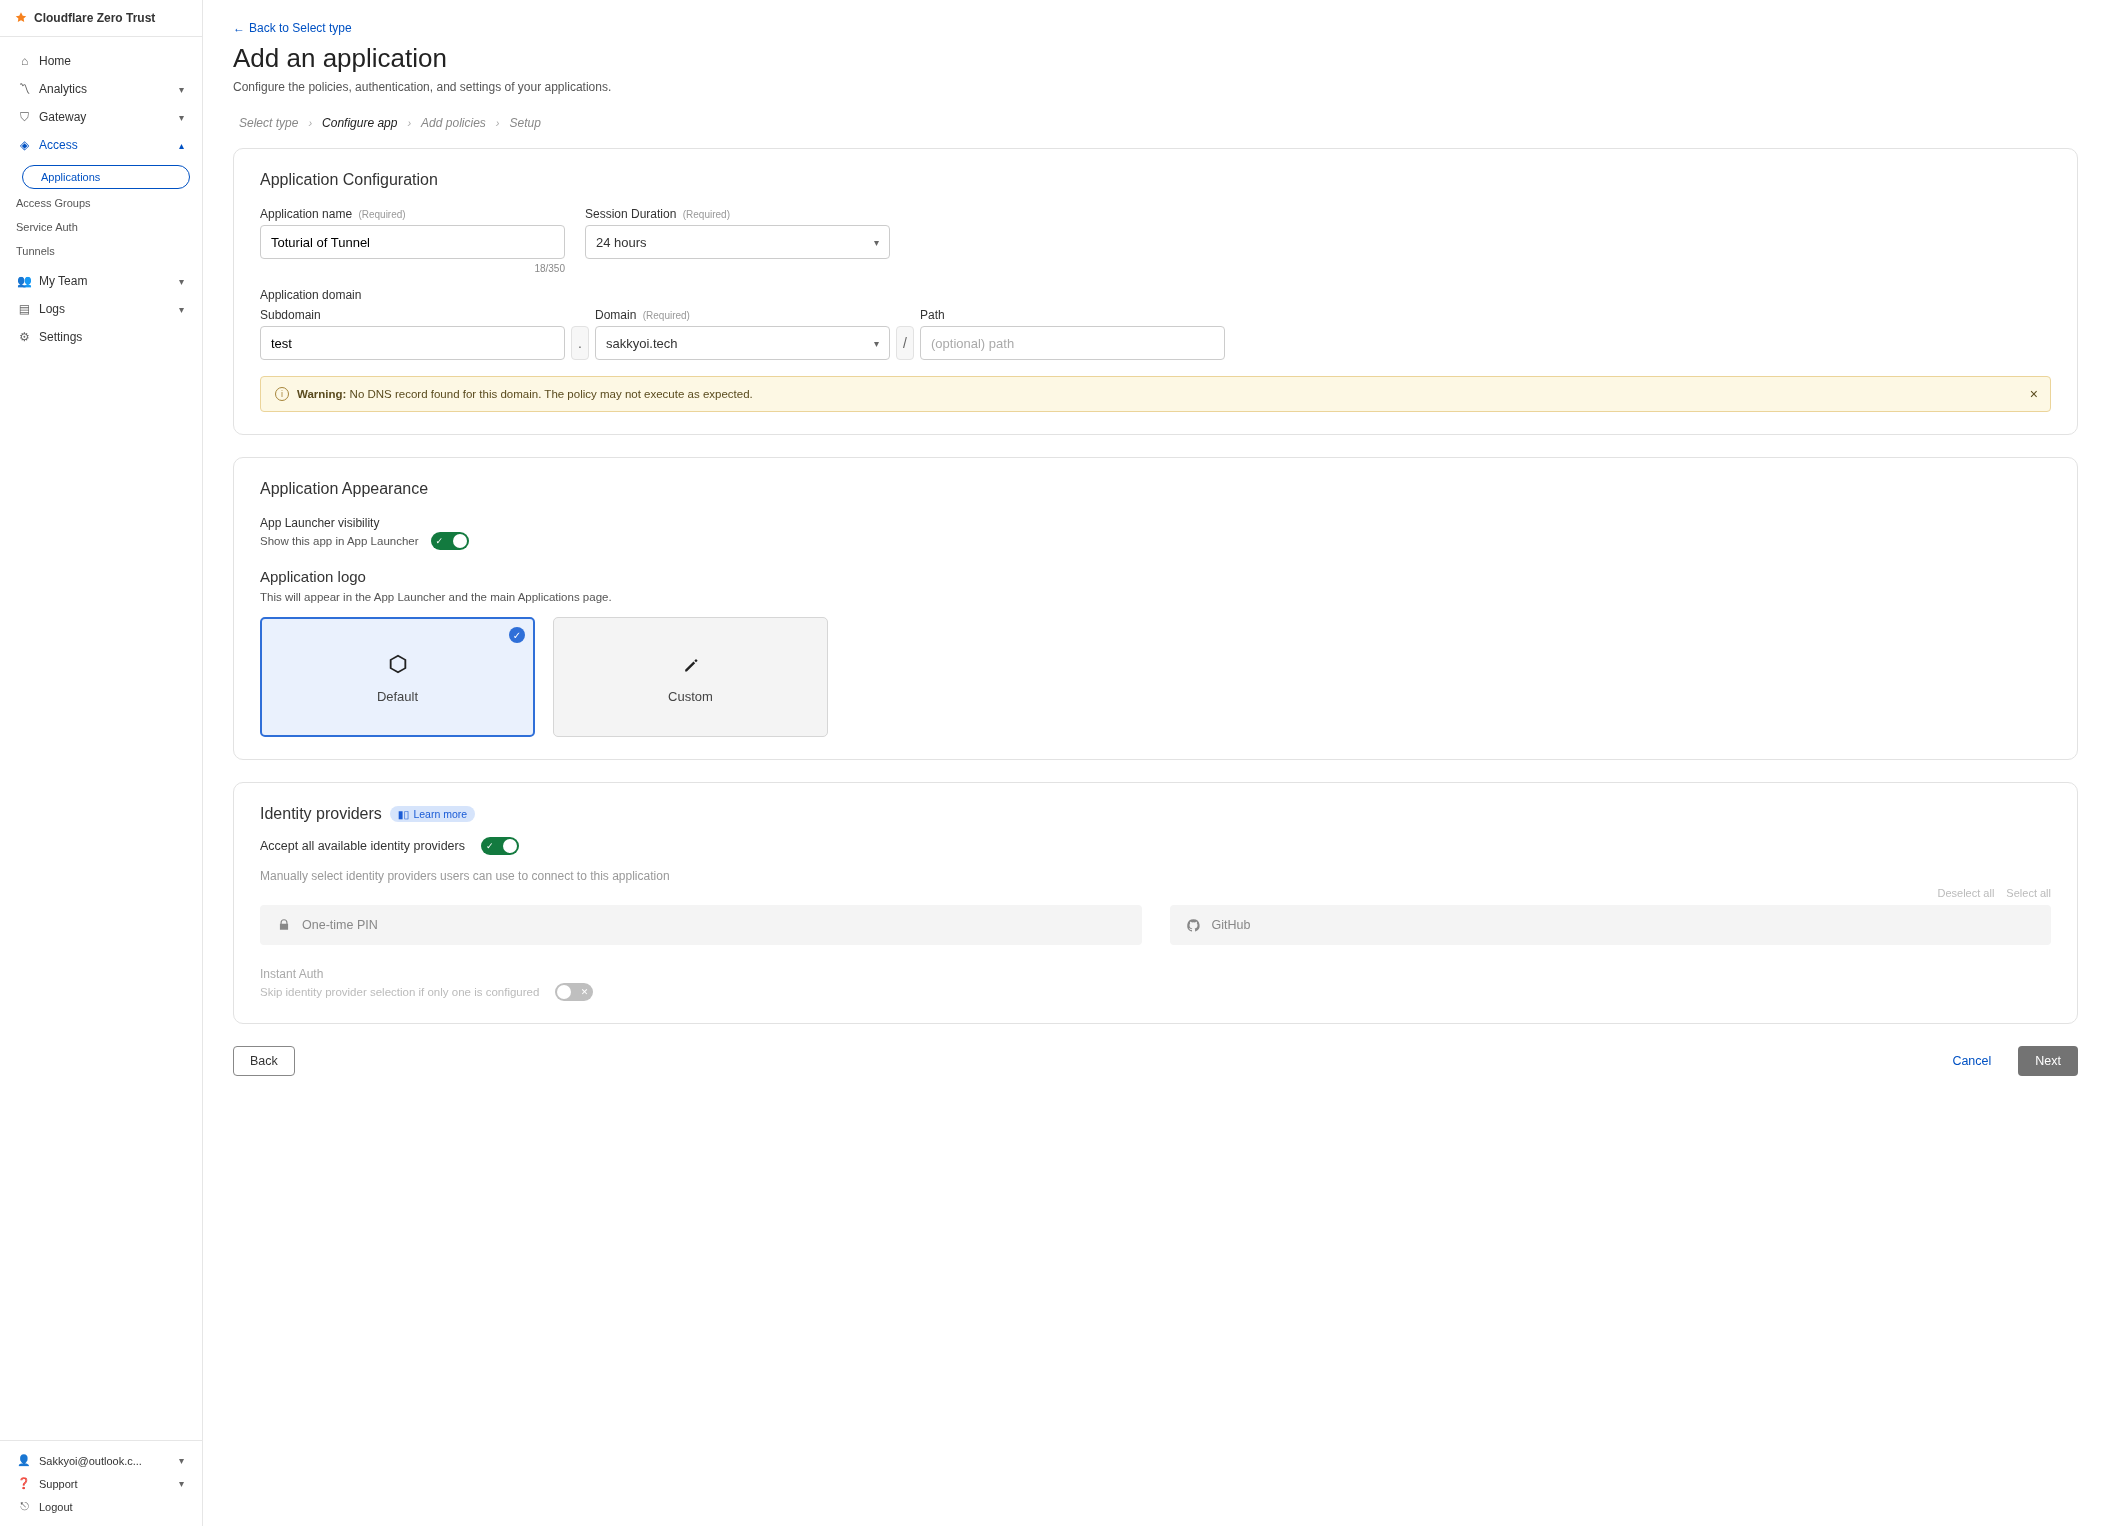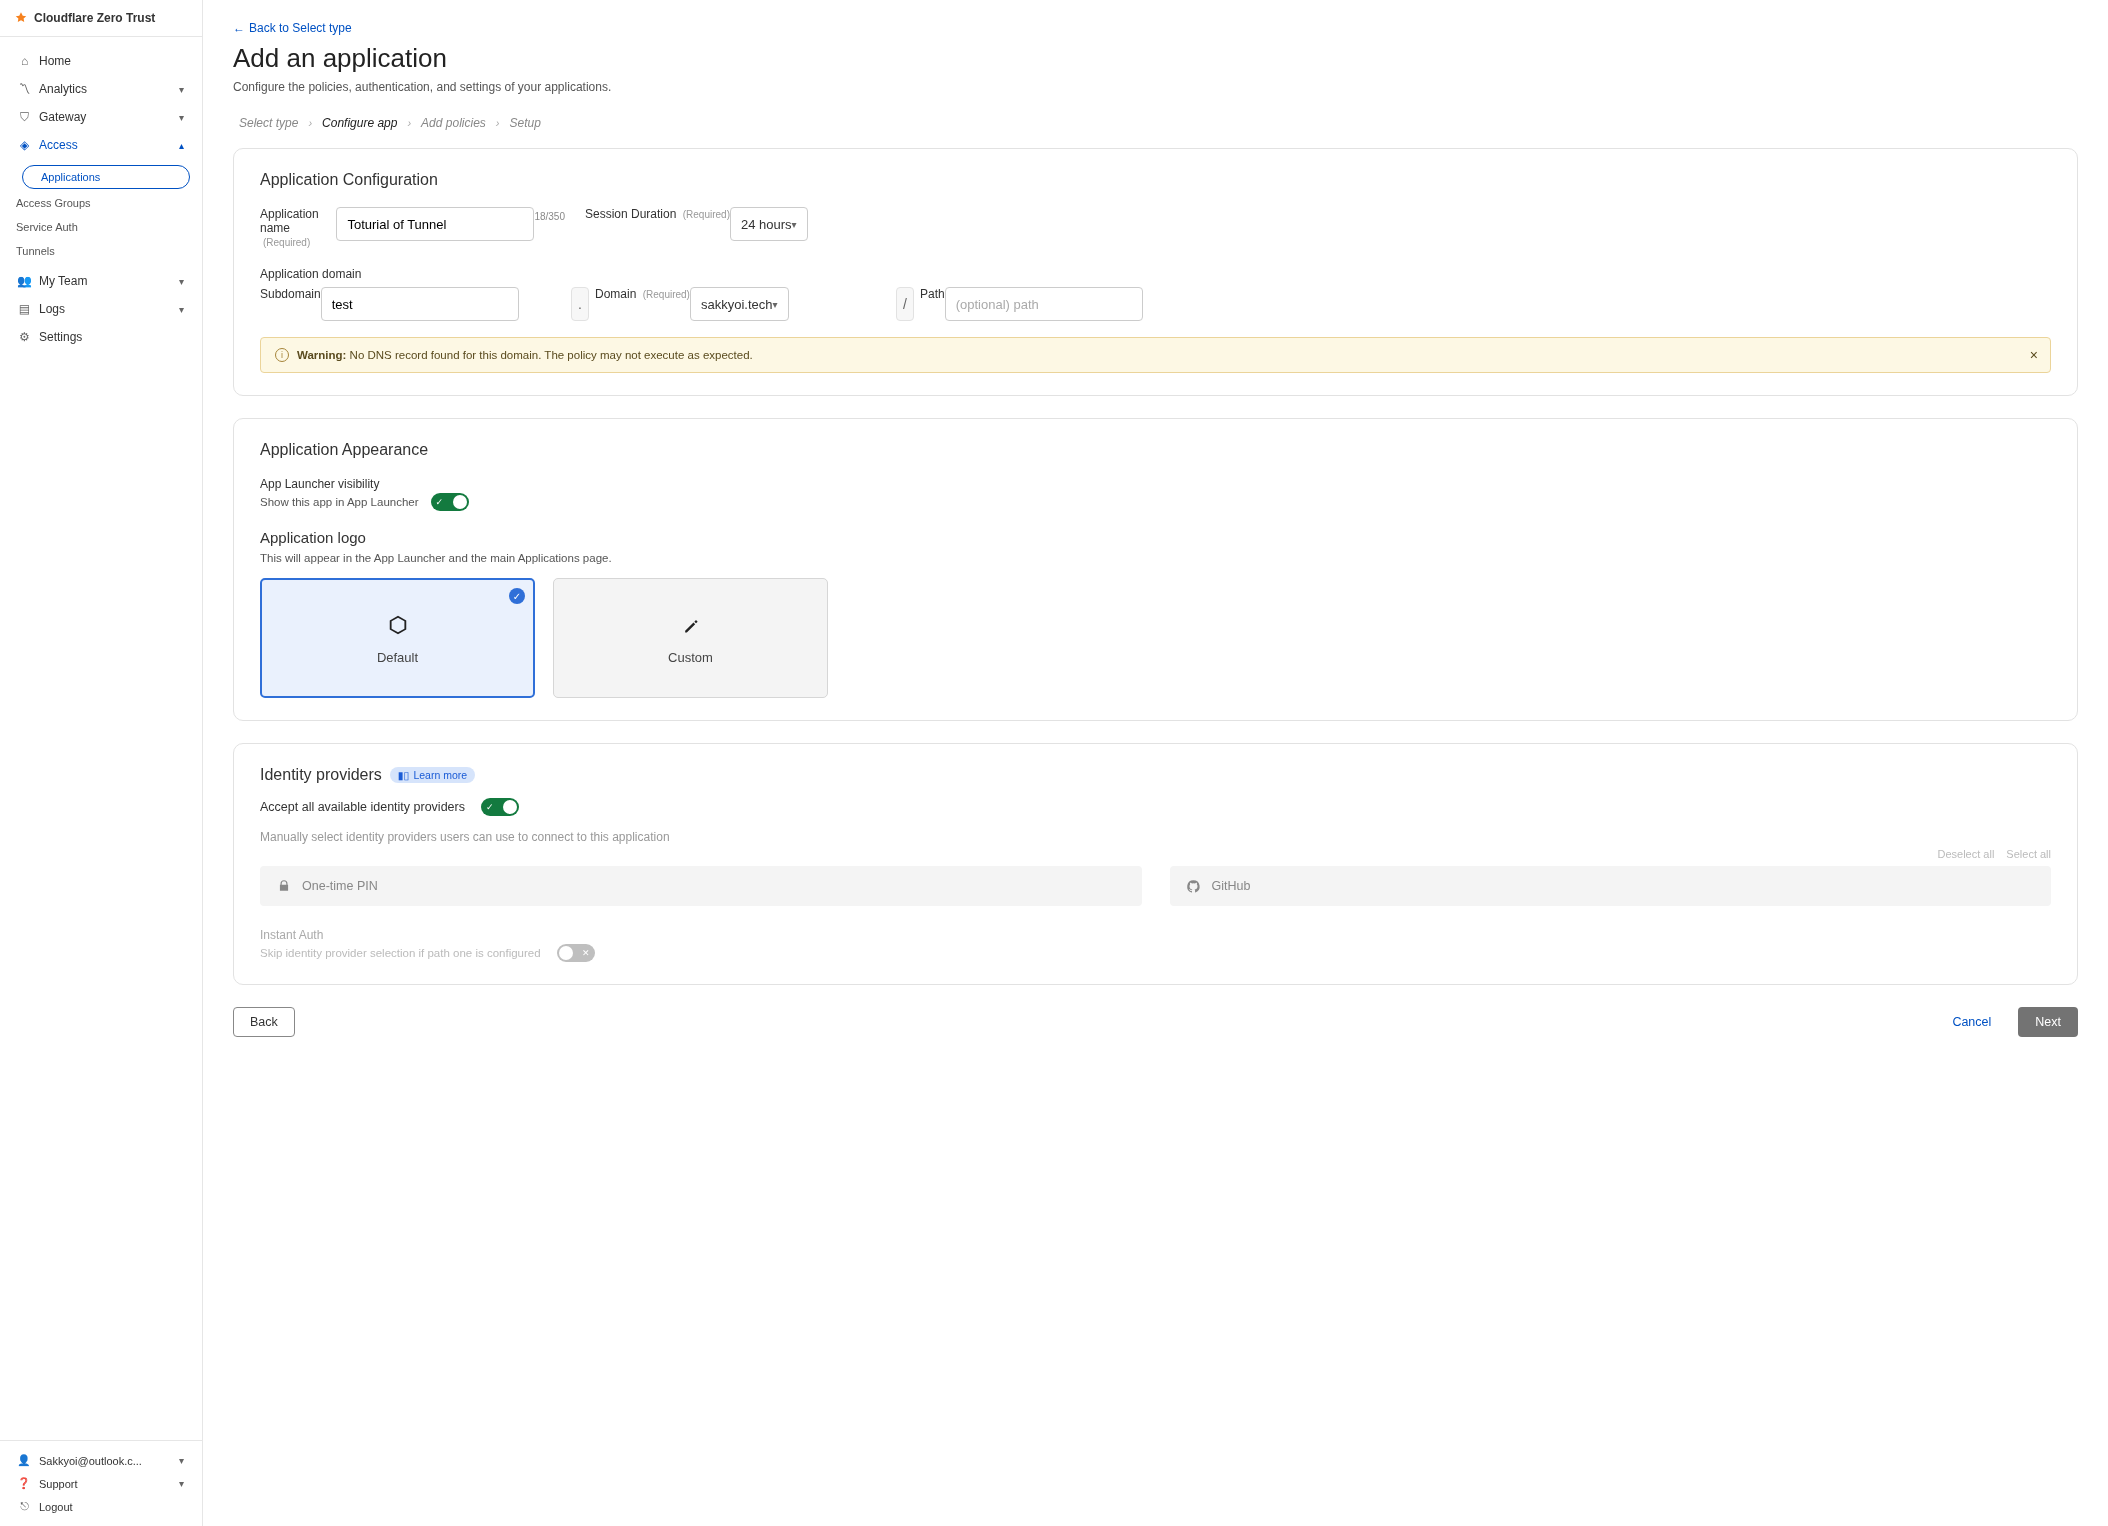--- a/index.html
+++ b/index.html
@@ -27,21 +27,21 @@
 .page-title { font-size: 26px; font-weight: 500; margin-top: 8px; color: #222; }
 .page-desc { font-size: 12px; color: #555; margin-top: 6px; }
 .steps { display: flex; gap: 10px; align-items: center; margin: 22px 0 18px 0; font-size: 12px; color: #888; padding-left: 6px; font-style: italic; }
 .step { cursor: pointer; }
 .step.current { color: #222; font-weight: 500; }
 .step-sep { color: #aaa; font-size: 11px; }
 
 .card { border: 1px solid #e2e2e2; border-radius: 10px; padding: 22px 26px; margin-bottom: 22px; }
 .card-title { font-size: 16px; font-weight: 500; color: #333; margin-bottom: 18px; }
 .field-row { display: flex; gap: 20px; margin-bottom: 14px; }
-.field { display: flex; flex-direction: row; }
+.field { display: flex; flex-direction: column; }
 .field-label { font-size: 12px; color: #333; margin-bottom: 4px; }
 .req { font-size: 10px; color: #999; margin-left: 3px; }
 .input, .select { height: 34px; border: 1px solid #ccc; border-radius: 4px; padding: 0 10px; font-size: 13px; background: #fff; }
 .select { display: flex; align-items: center; justify-content: space-between; cursor: pointer; }
 .select .caret { font-size: 10px; color: #666; }
 .counter { font-size: 10px; color: #888; text-align: right; margin-top: 4px; }
 .domain-row { display: flex; align-items: flex-end; gap: 6px; }
 .dot-sep, .slash-sep { height: 34px; display: flex; align-items: center; justify-content: center; width: 18px; border: 1px solid #e2e2e2; border-radius: 4px; background: #f7f7f7; color: #666; font-size: 14px; }
 .warn { margin-top: 16px; border: 1px solid #ebd49a; background: #fdf8e4; border-radius: 4px; padding: 10px 14px; display: flex; align-items: center; gap: 8px; font-size: 11.5px; color: #5a4b1e; position: relative; }
 .warn .close { position: absolute; right: 12px; top: 9px; cursor: pointer; color: #5a4b1e; font-size: 14px; }
@@ -305,21 +305,21 @@
                 <path fill="#888" d="M12 2a10 10 0 00-3.2 19.5c.5.1.7-.2.7-.5v-1.8c-2.8.6-3.4-1.3-3.4-1.3-.5-1.1-1.1-1.4-1.1-1.4-.9-.6.1-.6.1-.6 1 .1 1.5 1 1.5 1 .9 1.5 2.4 1.1 3 .8.1-.6.3-1.1.6-1.3-2.2-.3-4.6-1.1-4.6-5 0-1.1.4-2 1-2.7-.1-.3-.4-1.3.1-2.7 0 0 .8-.3 2.8 1a9.6 9.6 0 015 0c2-1.3 2.8-1 2.8-1 .5 1.4.2 2.4.1 2.7.6.7 1 1.6 1 2.7 0 3.9-2.4 4.7-4.6 5 .4.3.7.9.7 1.8v2.7c0 .3.2.6.7.5A10 10 0 0012 2z"></path>
               </svg>
           </span>
           <span>GitHub</span>
         </div>
       </div>
 
       <div class="instant-row">
         <div class="subhead">Instant Auth</div>
         <div class="row-inline" style="gap:16px;margin-top:2px">
-          <span class="subtext">Skip identity provider selection if path one is configured</span>
+          <span class="subtext">Skip identity provider selection if only one is configured</span>
           <div class="toggle off">
             <span class="knob"></span>
             <span class="x">✕</span>
           </div>
         </div>
       </div>
     </section>
 
     
     <div class="footer-bar">

